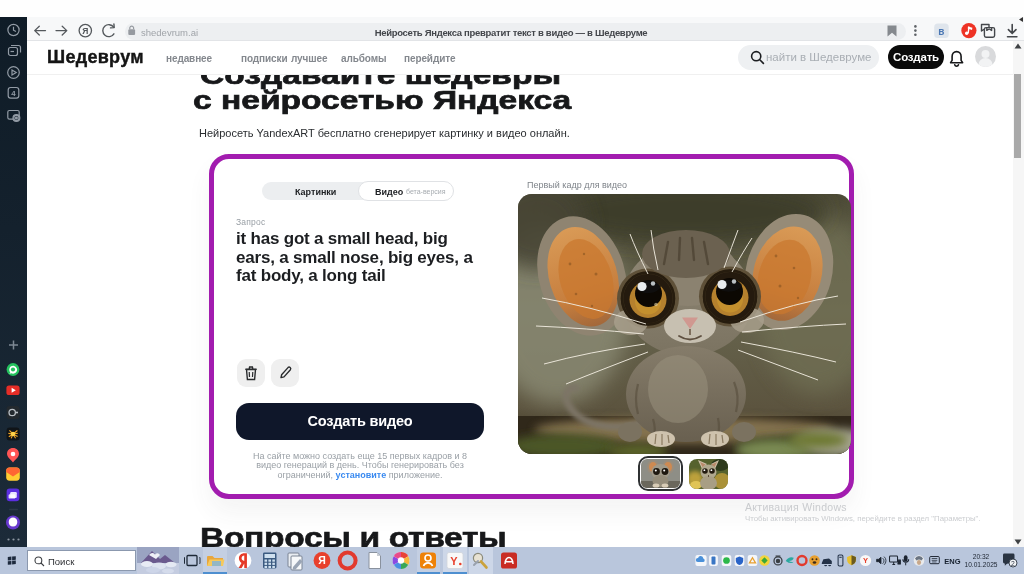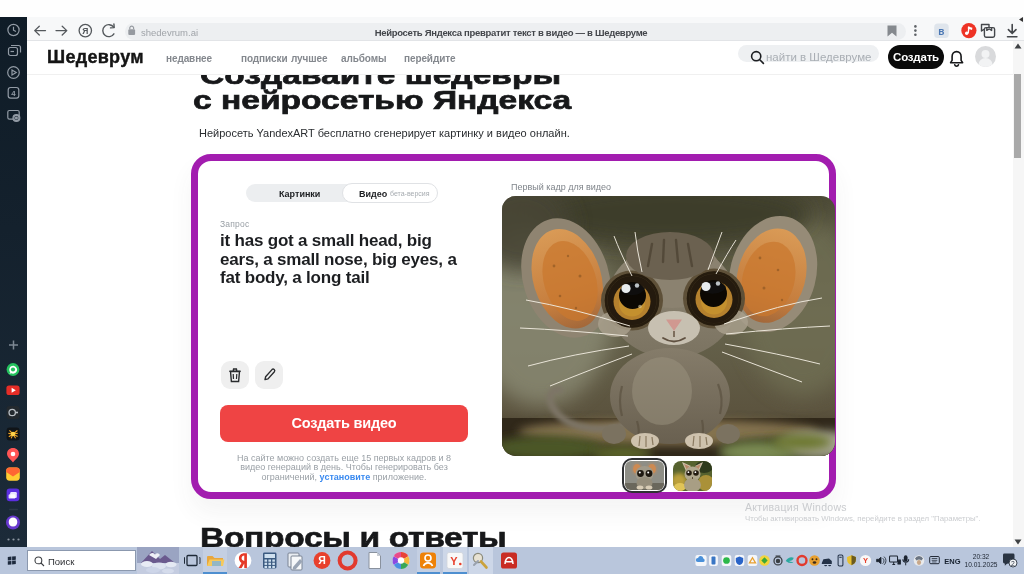--- a/index.html
+++ b/index.html
@@ -16,36 +16,36 @@
 #pagetitle { left:296px; top:26.5px; width:430px; text-align:center; font-size:9.5px; letter-spacing:-0.3px; color:#43464b;font-weight:bold; }
 
 
 #page { left:27px; top:41px; width:986px; height:506px; background:#fff; overflow:hidden; }
 #headline1 { -webkit-text-stroke:0.7px #17181a; position:absolute; left:173px; top:21.7px; font-size:26px; line-height:25.5px; font-weight:bold; color:#17181a; letter-spacing:0; z-index:1; white-space:nowrap; transform:scaleX(1.29); transform-origin:left top; }
 #headline2 { -webkit-text-stroke:0.7px #17181a; position:absolute; left:166px; top:47.2px; font-size:26px; line-height:25.5px; font-weight:bold; color:#17181a; letter-spacing:0; z-index:1; white-space:nowrap; transform:scaleX(1.29); transform-origin:left top; }
 #subtitle { position:absolute; left:172px; top:85.5px; font-size:11px; color:#2a2d30; z-index:1;text-align:center; }
 #siteheader { position:absolute; left:0; top:0; width:986px; height:34px; background:#fff; z-index:5; border-bottom:1px solid #f0f0f0; }
 #logo { -webkit-text-stroke:0.4px #141414; position:absolute; left:20px; top:6px; font-size:18px; font-weight:bold; color:#141414; letter-spacing:0.3px; }
 .nav { position:absolute; top:12px; font-size:10px; color:#84888e; font-weight:bold; letter-spacing:-0.1px; }
-#hsearch { position:absolute; left:711px; top:4px; width:141px; height:17px; background:#eef0f2; border-radius:13px; color:#a9aeb4; font-size:11px; line-height:25px; }
+#hsearch { position:absolute; left:711px; top:4px; width:141px; height:25px; background:#eef0f2; border-radius:13px; color:#a9aeb4; font-size:11px; line-height:25px; }
 #hsearch svg { position:absolute; left:12px; top:5px; }
 #hsearch span { position:absolute; left:28px; font-size:11.5px; }
 #createbtn { position:absolute; left:861px; top:4px; width:56px; height:24px; background:#0a0a0a; border-radius:12px; color:#fff; font-size:11.5px; font-weight:bold; text-align:center; line-height:24px; letter-spacing:-0.2px; }
 #bell { position:absolute; left:917px; top:5px; }
 #avatar { position:absolute; left:948px; top:5.2px; width:21px; height:21px; border-radius:50%; background:#d9dadc; overflow:hidden; }
 
 
-#card { position:absolute; left:164px; top:113px; width:645px; height:345px; background:#fff; border:7px solid #a21caf; border-radius:20px; z-index:1; box-shadow:0 14px 24px rgba(60,60,70,0.06);text-decoration:underline; }
+#card { position:absolute; left:182px; top:113px; width:645px; height:345px; background:#fff; border:5px solid #a21caf; border-radius:20px; z-index:1; box-shadow:0 14px 24px rgba(60,60,70,0.06);text-decoration:underline; }
 #tabs { position:absolute; left:48px; top:23px; width:191px; height:18px; background:#eceef0; border-radius:9.5px; }
 #tabvideo { position:absolute; left:96px; top:-1px; width:96px; height:20px; background:#fff; border:1px solid #e0e2e5; border-radius:10.5px; }
 .tabtxt { position:absolute; font-size:9px; }
 #zapros { position:absolute; left:22px; top:58px; font-size:8.5px; color:#9aa0a6; letter-spacing:0.2px; }
 #prompt { position:absolute; left:22px; top:71px; font-size:17px; line-height:18.6px; font-weight:bold; color:#1c1e21; letter-spacing:-0.2px; }
 .iconbtn { position:absolute; top:200px; width:28px; height:28px; background:#efefef; border-radius:9px; }
-#videobtn { position:absolute; left:22px; top:244px; width:248px; height:37px; background:#ef4444; border-radius:8px; color:#fff; font-size:14.5px; font-weight:bold; text-align:center; line-height:37px; letter-spacing:-0.2px; }
+#videobtn { position:absolute; left:22px; top:244px; width:248px; height:37px; background:#0f172a; border-radius:13px; color:#fff; font-size:14.5px; font-weight:bold; text-align:center; line-height:37px; letter-spacing:-0.2px; }
 #fineprint { position:absolute; left:11px; top:293px; width:270px; font-size:9px; line-height:9.3px; color:#9aa0a6; text-align:center; }
 #fineprint b { color:#3a8af0; font-weight:bold; }
 #framelabel { position:absolute; left:313px; top:21px; font-size:9px; color:#7f848a; }
 #bigimg { position:absolute; left:304px; top:35px; width:333px; height:260px; border-radius:14px; overflow:hidden; }
 #thumb1 { position:absolute; left:424px; top:297px; width:45px; height:35px; border-radius:10px; border:2px solid #2f3133; overflow:hidden; background:#fff; padding:1px; }
 #thumb1 .in { width:39px; height:29px; border-radius:6px; overflow:hidden; }
 #thumb2 { position:absolute; left:475px; top:300px; width:39px; height:30px; border-radius:8px; overflow:hidden; }
 
 
 #actw1 { left:745px; top:500.5px; font-size:10.5px; color:#c9cbce; z-index:6; letter-spacing:0.3px; }

